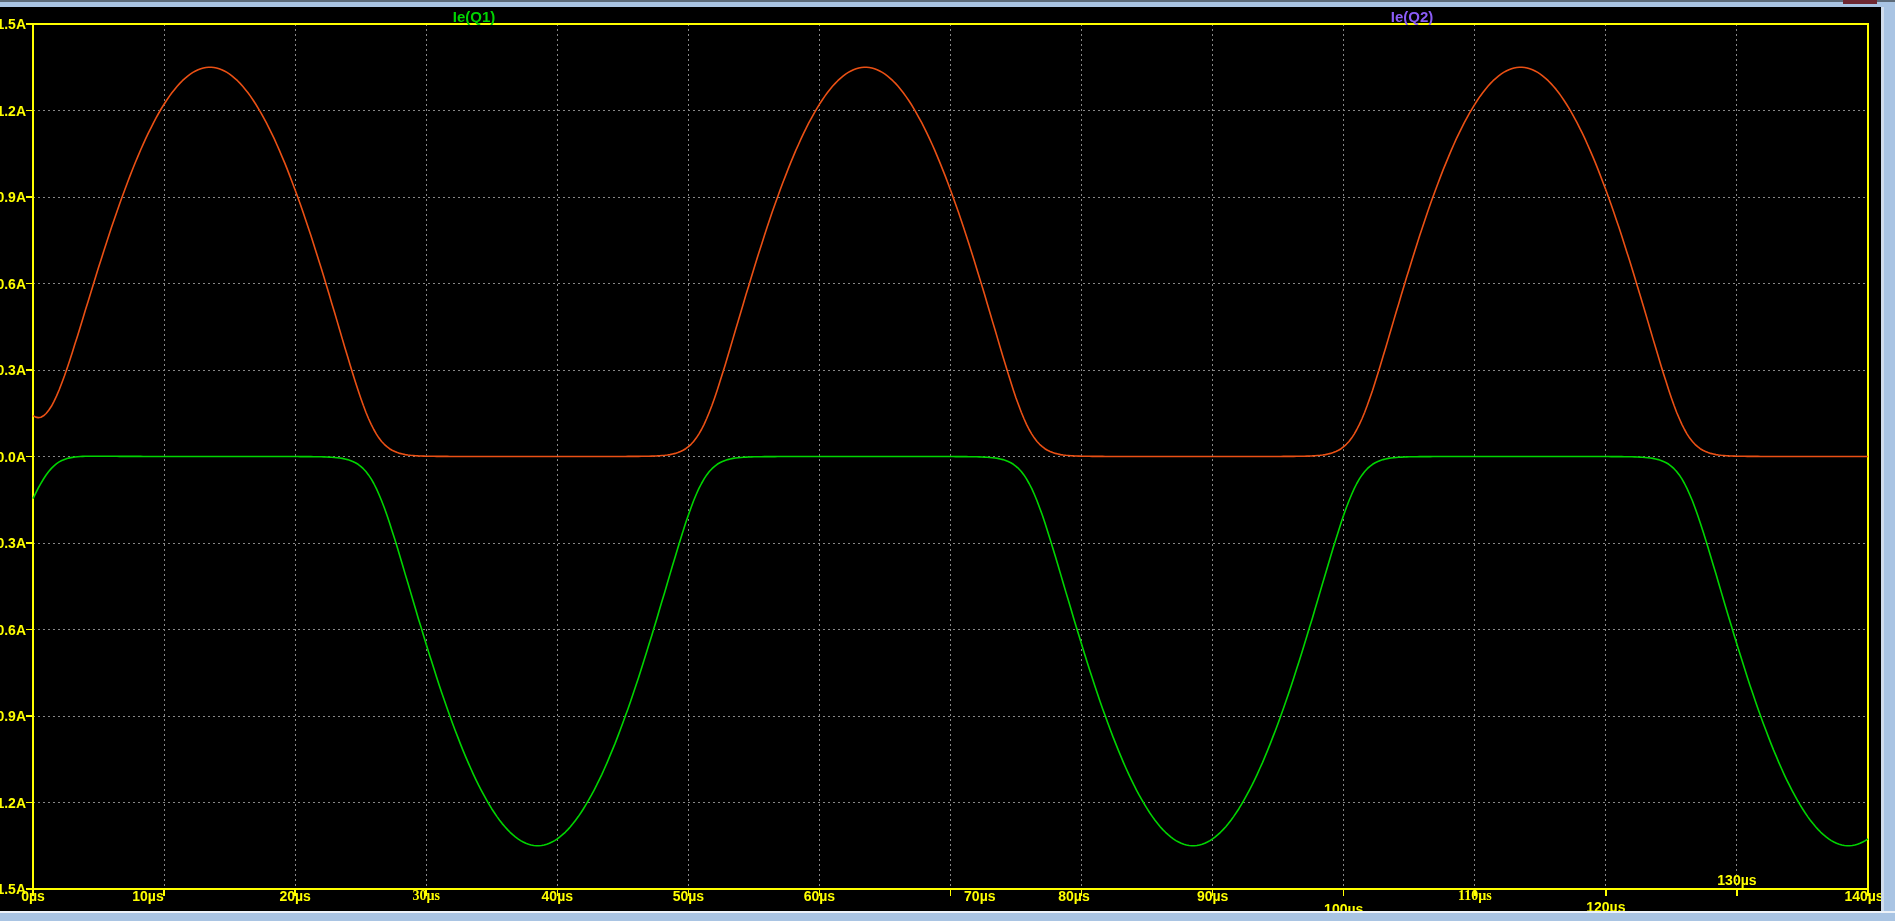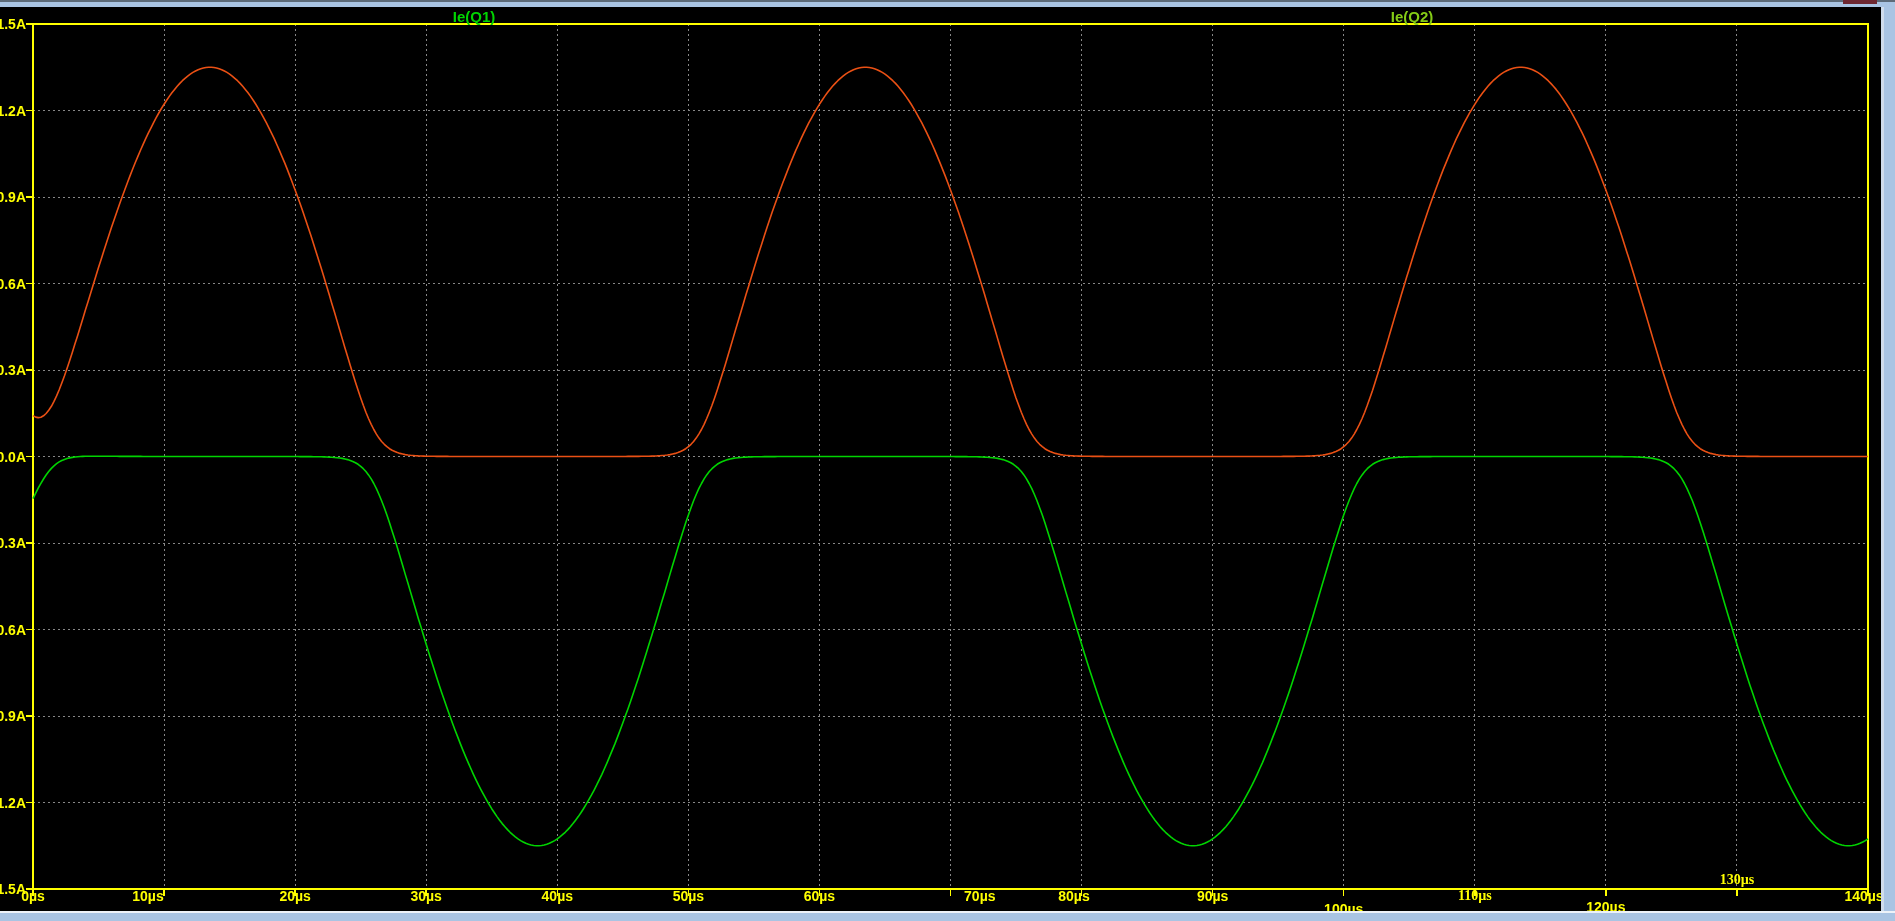--- a/index.html
+++ b/index.html
@@ -105,50 +105,50 @@
         <line x1="26" y1="629.5" x2="33" y2="629.5" stroke="#ffff00" stroke-width="1.5" shape-rendering="crispEdges"></line>
         <line x1="26" y1="716.0" x2="33" y2="716.0" stroke="#ffff00" stroke-width="1.5" shape-rendering="crispEdges"></line>
         <line x1="26" y1="802.5" x2="33" y2="802.5" stroke="#ffff00" stroke-width="1.5" shape-rendering="crispEdges"></line>
         <line x1="26" y1="889.0" x2="33" y2="889.0" stroke="#ffff00" stroke-width="1.5" shape-rendering="crispEdges"></line>
         <rect x="33" y="24" width="1835" height="865" fill="none" stroke="#ffff00" stroke-width="1.5" shape-rendering="crispEdges"></rect>
         <polyline points="33.0,498.6 35.6,493.3 38.2,488.2 40.9,483.4 43.5,479.0 46.1,475.0 48.7,471.5 51.4,468.4 54.0,465.9 56.6,463.7 59.2,461.9 61.8,460.5 64.5,459.4 67.1,458.5 69.7,457.9 72.3,457.4 74.9,457.0 77.6,456.7 80.2,456.5 82.8,456.4 85.4,456.3 88.1,456.3 90.7,456.2 93.3,456.2 95.9,456.2 98.5,456.2 101.2,456.2 103.8,456.3 106.4,456.3 109.0,456.3 111.6,456.3 114.3,456.3 116.9,456.3 119.5,456.4 122.1,456.4 124.8,456.4 127.4,456.4 130.0,456.4 132.6,456.4 135.2,456.4 137.9,456.4 140.5,456.4 143.1,456.5 145.7,456.5 148.3,456.5 151.0,456.5 153.6,456.5 156.2,456.5 158.8,456.5 161.4,456.5 164.1,456.5 166.7,456.5 169.3,456.5 171.9,456.5 174.6,456.5 177.2,456.5 179.8,456.5 182.4,456.5 185.0,456.5 187.7,456.5 190.3,456.5 192.9,456.5 195.5,456.5 198.1,456.5 200.8,456.5 203.4,456.5 206.0,456.5 208.6,456.5 211.3,456.5 213.9,456.5 216.5,456.5 219.1,456.5 221.7,456.5 224.4,456.5 227.0,456.5 229.6,456.5 232.2,456.5 234.8,456.5 237.5,456.5 240.1,456.5 242.7,456.5 245.3,456.5 248.0,456.5 250.6,456.5 253.2,456.5 255.8,456.5 258.4,456.5 261.1,456.5 263.7,456.5 266.3,456.5 268.9,456.5 271.5,456.5 274.2,456.5 276.8,456.5 279.4,456.5 282.0,456.5 284.7,456.5 287.3,456.5 289.9,456.5 292.5,456.5 295.1,456.5 297.8,456.5 300.4,456.6 303.0,456.6 305.6,456.6 308.2,456.6 310.9,456.6 313.5,456.7 316.1,456.7 318.7,456.8 321.4,456.8 324.0,456.9 326.6,457.0 329.2,457.1 331.8,457.3 334.5,457.5 337.1,457.7 339.7,458.0 342.3,458.4 344.9,459.0 347.6,459.6 350.2,460.4 352.8,461.5 355.4,462.7 358.1,464.3 360.7,466.3 363.3,468.7 365.9,471.5 368.5,474.9 371.2,478.9 373.8,483.5 376.4,488.7 379.0,494.5 381.6,500.8 384.3,507.7 386.9,515.1 389.5,522.8 392.1,530.9 394.8,539.2 397.4,547.7 400.0,556.4 402.6,565.2 405.2,574.1 407.9,583.0 410.5,591.9 413.1,600.8 415.7,609.6 418.3,618.4 421.0,627.1 423.6,635.8 426.2,644.3 428.8,652.8 431.5,661.1 434.1,669.3 436.7,677.4 439.3,685.4 441.9,693.2 444.6,700.9 447.2,708.4 449.8,715.8 452.4,723.0 455.0,730.0 457.7,736.9 460.3,743.6 462.9,750.1 465.5,756.4 468.2,762.6 470.8,768.5 473.4,774.3 476.0,779.8 478.6,785.2 481.3,790.3 483.9,795.2 486.5,799.9 489.1,804.4 491.7,808.7 494.4,812.8 497.0,816.6 499.6,820.2 502.2,823.6 504.9,826.7 507.5,829.6 510.1,832.3 512.7,834.7 515.3,836.9 518.0,838.9 520.6,840.6 523.2,842.0 525.8,843.3 528.5,844.2 531.1,845.0 533.7,845.5 536.3,845.7 538.9,845.7 541.6,845.5 544.2,845.0 546.8,844.2 549.4,843.3 552.0,842.0 554.7,840.6 557.3,838.9 559.9,836.9 562.5,834.7 565.2,832.3 567.8,829.6 570.4,826.7 573.0,823.6 575.6,820.2 578.3,816.6 580.9,812.8 583.5,808.7 586.1,804.4 588.7,799.9 591.4,795.2 594.0,790.3 596.6,785.2 599.2,779.8 601.9,774.3 604.5,768.5 607.1,762.6 609.7,756.4 612.3,750.1 615.0,743.6 617.6,736.9 620.2,730.0 622.8,723.0 625.4,715.8 628.1,708.4 630.7,700.9 633.3,693.2 635.9,685.4 638.6,677.4 641.2,669.3 643.8,661.1 646.4,652.8 649.0,644.3 651.7,635.8 654.3,627.1 656.9,618.4 659.5,609.6 662.1,600.8 664.8,591.9 667.4,583.0 670.0,574.1 672.6,565.2 675.3,556.4 677.9,547.7 680.5,539.2 683.1,530.9 685.7,522.8 688.4,515.1 691.0,507.7 693.6,500.8 696.2,494.5 698.8,488.7 701.5,483.5 704.1,478.9 706.7,474.9 709.3,471.5 712.0,468.7 714.6,466.3 717.2,464.3 719.8,462.7 722.4,461.5 725.1,460.4 727.7,459.6 730.3,459.0 732.9,458.4 735.5,458.0 738.2,457.7 740.8,457.5 743.4,457.3 746.0,457.1 748.7,457.0 751.3,456.9 753.9,456.8 756.5,456.8 759.1,456.7 761.8,456.7 764.4,456.6 767.0,456.6 769.6,456.6 772.2,456.6 774.9,456.6 777.5,456.5 780.1,456.5 782.7,456.5 785.4,456.5 788.0,456.5 790.6,456.5 793.2,456.5 795.8,456.5 798.5,456.5 801.1,456.5 803.7,456.5 806.3,456.5 808.9,456.5 811.6,456.5 814.2,456.5 816.8,456.5 819.4,456.5 822.1,456.5 824.7,456.5 827.3,456.5 829.9,456.5 832.5,456.5 835.2,456.5 837.8,456.5 840.4,456.5 843.0,456.5 845.6,456.5 848.3,456.5 850.9,456.5 853.5,456.5 856.1,456.5 858.8,456.5 861.4,456.5 864.0,456.5 866.6,456.5 869.2,456.5 871.9,456.5 874.5,456.5 877.1,456.5 879.7,456.5 882.3,456.5 885.0,456.5 887.6,456.5 890.2,456.5 892.8,456.5 895.5,456.5 898.1,456.5 900.7,456.5 903.3,456.5 905.9,456.5 908.6,456.5 911.2,456.5 913.8,456.5 916.4,456.5 919.0,456.5 921.7,456.5 924.3,456.5 926.9,456.5 929.5,456.5 932.2,456.5 934.8,456.5 937.4,456.5 940.0,456.5 942.6,456.5 945.3,456.5 947.9,456.5 950.5,456.5 953.1,456.5 955.7,456.6 958.4,456.6 961.0,456.6 963.6,456.6 966.2,456.6 968.9,456.7 971.5,456.7 974.1,456.8 976.7,456.8 979.3,456.9 982.0,457.0 984.6,457.1 987.2,457.3 989.8,457.5 992.4,457.7 995.1,458.0 997.7,458.4 1000.3,459.0 1002.9,459.6 1005.6,460.4 1008.2,461.5 1010.8,462.7 1013.4,464.3 1016.0,466.3 1018.7,468.7 1021.3,471.5 1023.9,474.9 1026.5,478.9 1029.1,483.5 1031.8,488.7 1034.4,494.5 1037.0,500.8 1039.6,507.7 1042.3,515.1 1044.9,522.8 1047.5,530.9 1050.1,539.2 1052.7,547.7 1055.4,556.4 1058.0,565.2 1060.6,574.1 1063.2,583.0 1065.8,591.9 1068.5,600.8 1071.1,609.6 1073.7,618.4 1076.3,627.1 1079.0,635.8 1081.6,644.3 1084.2,652.8 1086.8,661.1 1089.4,669.3 1092.1,677.4 1094.7,685.4 1097.3,693.2 1099.9,700.9 1102.5,708.4 1105.2,715.8 1107.8,723.0 1110.4,730.0 1113.0,736.9 1115.7,743.6 1118.3,750.1 1120.9,756.4 1123.5,762.6 1126.1,768.5 1128.8,774.3 1131.4,779.8 1134.0,785.2 1136.6,790.3 1139.2,795.2 1141.9,799.9 1144.5,804.4 1147.1,808.7 1149.7,812.8 1152.4,816.6 1155.0,820.2 1157.6,823.6 1160.2,826.7 1162.8,829.6 1165.5,832.3 1168.1,834.7 1170.7,836.9 1173.3,838.9 1175.9,840.6 1178.6,842.0 1181.2,843.3 1183.8,844.2 1186.4,845.0 1189.1,845.5 1191.7,845.7 1194.3,845.7 1196.9,845.5 1199.5,845.0 1202.2,844.2 1204.8,843.3 1207.4,842.0 1210.0,840.6 1212.6,838.9 1215.3,836.9 1217.9,834.7 1220.5,832.3 1223.1,829.6 1225.8,826.7 1228.4,823.6 1231.0,820.2 1233.6,816.6 1236.2,812.8 1238.9,808.7 1241.5,804.4 1244.1,799.9 1246.7,795.2 1249.3,790.3 1252.0,785.2 1254.6,779.8 1257.2,774.3 1259.8,768.5 1262.5,762.6 1265.1,756.4 1267.7,750.1 1270.3,743.6 1272.9,736.9 1275.6,730.0 1278.2,723.0 1280.8,715.8 1283.4,708.4 1286.0,700.9 1288.7,693.2 1291.3,685.4 1293.9,677.4 1296.5,669.3 1299.2,661.1 1301.8,652.8 1304.4,644.3 1307.0,635.8 1309.6,627.1 1312.3,618.4 1314.9,609.6 1317.5,600.8 1320.1,591.9 1322.7,583.0 1325.4,574.1 1328.0,565.2 1330.6,556.4 1333.2,547.7 1335.9,539.2 1338.5,530.9 1341.1,522.8 1343.7,515.1 1346.3,507.7 1349.0,500.8 1351.6,494.5 1354.2,488.7 1356.8,483.5 1359.4,478.9 1362.1,474.9 1364.7,471.5 1367.3,468.7 1369.9,466.3 1372.6,464.3 1375.2,462.7 1377.8,461.5 1380.4,460.4 1383.0,459.6 1385.7,459.0 1388.3,458.4 1390.9,458.0 1393.5,457.7 1396.1,457.5 1398.8,457.3 1401.4,457.1 1404.0,457.0 1406.6,456.9 1409.3,456.8 1411.9,456.8 1414.5,456.7 1417.1,456.7 1419.7,456.6 1422.4,456.6 1425.0,456.6 1427.6,456.6 1430.2,456.6 1432.8,456.5 1435.5,456.5 1438.1,456.5 1440.7,456.5 1443.3,456.5 1446.0,456.5 1448.6,456.5 1451.2,456.5 1453.8,456.5 1456.4,456.5 1459.1,456.5 1461.7,456.5 1464.3,456.5 1466.9,456.5 1469.5,456.5 1472.2,456.5 1474.8,456.5 1477.4,456.5 1480.0,456.5 1482.7,456.5 1485.3,456.5 1487.9,456.5 1490.5,456.5 1493.1,456.5 1495.8,456.5 1498.4,456.5 1501.0,456.5 1503.6,456.5 1506.2,456.5 1508.9,456.5 1511.5,456.5 1514.1,456.5 1516.7,456.5 1519.4,456.5 1522.0,456.5 1524.6,456.5 1527.2,456.5 1529.8,456.5 1532.5,456.5 1535.1,456.5 1537.7,456.5 1540.3,456.5 1542.9,456.5 1545.6,456.5 1548.2,456.5 1550.8,456.5 1553.4,456.5 1556.1,456.5 1558.7,456.5 1561.3,456.5 1563.9,456.5 1566.5,456.5 1569.2,456.5 1571.8,456.5 1574.4,456.5 1577.0,456.5 1579.6,456.5 1582.3,456.5 1584.9,456.5 1587.5,456.5 1590.1,456.5 1592.8,456.5 1595.4,456.5 1598.0,456.5 1600.6,456.5 1603.2,456.5 1605.9,456.5 1608.5,456.5 1611.1,456.6 1613.7,456.6 1616.3,456.6 1619.0,456.6 1621.6,456.6 1624.2,456.7 1626.8,456.7 1629.5,456.8 1632.1,456.8 1634.7,456.9 1637.3,457.0 1639.9,457.1 1642.6,457.3 1645.2,457.5 1647.8,457.7 1650.4,458.0 1653.0,458.4 1655.7,459.0 1658.3,459.6 1660.9,460.4 1663.5,461.5 1666.2,462.7 1668.8,464.3 1671.4,466.3 1674.0,468.7 1676.6,471.5 1679.3,474.9 1681.9,478.9 1684.5,483.5 1687.1,488.7 1689.7,494.5 1692.4,500.8 1695.0,507.7 1697.6,515.1 1700.2,522.8 1702.9,530.9 1705.5,539.2 1708.1,547.7 1710.7,556.4 1713.3,565.2 1716.0,574.1 1718.6,583.0 1721.2,591.9 1723.8,600.8 1726.4,609.6 1729.1,618.4 1731.7,627.1 1734.3,635.8 1736.9,644.3 1739.6,652.8 1742.2,661.1 1744.8,669.3 1747.4,677.4 1750.0,685.4 1752.7,693.2 1755.3,700.9 1757.9,708.4 1760.5,715.8 1763.1,723.0 1765.8,730.0 1768.4,736.9 1771.0,743.6 1773.6,750.1 1776.3,756.4 1778.9,762.6 1781.5,768.5 1784.1,774.3 1786.7,779.8 1789.4,785.2 1792.0,790.3 1794.6,795.2 1797.2,799.9 1799.8,804.4 1802.5,808.7 1805.1,812.8 1807.7,816.6 1810.3,820.2 1813.0,823.6 1815.6,826.7 1818.2,829.6 1820.8,832.3 1823.4,834.7 1826.1,836.9 1828.7,838.9 1831.3,840.6 1833.9,842.0 1836.5,843.3 1839.2,844.2 1841.8,845.0 1844.4,845.5 1847.0,845.7 1849.7,845.7 1852.3,845.5 1854.9,845.0 1857.5,844.2 1860.1,843.3 1862.8,842.0 1865.4,840.6 1868.0,838.9" fill="none" stroke="#00d400" stroke-width="1.6" stroke-linejoin="round"></polyline>
         <polyline points="33.0,415.6 35.6,417.1 38.2,417.6 40.9,417.2 43.5,415.8 46.1,413.5 48.7,410.3 51.4,406.3 54.0,401.4 56.6,395.9 59.2,389.7 61.8,383.0 64.5,375.8 67.1,368.3 69.7,360.5 72.3,352.4 74.9,344.1 77.6,335.7 80.2,327.2 82.8,318.7 85.4,310.1 88.1,301.5 90.7,292.9 93.3,284.4 95.9,275.9 98.5,267.6 101.2,259.2 103.8,251.0 106.4,242.9 109.0,234.9 111.6,227.0 114.3,219.3 116.9,211.7 119.5,204.2 122.1,196.9 124.8,189.7 127.4,182.7 130.0,175.9 132.6,169.2 135.2,162.7 137.9,156.4 140.5,150.3 143.1,144.4 145.7,138.6 148.3,133.1 151.0,127.8 153.6,122.6 156.2,117.7 158.8,113.0 161.4,108.5 164.1,104.3 166.7,100.2 169.3,96.4 171.9,92.8 174.6,89.4 177.2,86.3 179.8,83.4 182.4,80.7 185.0,78.3 187.7,76.1 190.3,74.1 192.9,72.4 195.5,71.0 198.1,69.7 200.8,68.7 203.4,68.0 206.0,67.5 208.6,67.3 211.3,67.3 213.9,67.5 216.5,68.0 219.1,68.8 221.7,69.7 224.4,71.0 227.0,72.4 229.6,74.1 232.2,76.1 234.8,78.3 237.5,80.7 240.1,83.4 242.7,86.3 245.3,89.4 248.0,92.8 250.6,96.4 253.2,100.2 255.8,104.3 258.4,108.6 261.1,113.1 263.7,117.8 266.3,122.7 268.9,127.8 271.5,133.2 274.2,138.7 276.8,144.5 279.4,150.4 282.0,156.6 284.7,162.9 287.3,169.4 289.9,176.1 292.5,183.0 295.1,190.0 297.8,197.2 300.4,204.6 303.0,212.1 305.6,219.8 308.2,227.6 310.9,235.6 313.5,243.7 316.1,251.9 318.7,260.2 321.4,268.7 324.0,277.2 326.6,285.9 329.2,294.6 331.8,303.4 334.5,312.2 337.1,321.1 339.7,330.0 342.3,338.9 344.9,347.8 347.6,356.6 350.2,365.3 352.8,373.8 355.4,382.1 358.1,390.2 360.7,397.9 363.3,405.3 365.9,412.2 368.5,418.5 371.2,424.3 373.8,429.5 376.4,434.1 379.0,438.1 381.6,441.5 384.3,444.3 386.9,446.7 389.5,448.7 392.1,450.3 394.8,451.5 397.4,452.6 400.0,453.4 402.6,454.0 405.2,454.6 407.9,455.0 410.5,455.3 413.1,455.5 415.7,455.7 418.3,455.9 421.0,456.0 423.6,456.1 426.2,456.2 428.8,456.2 431.5,456.3 434.1,456.3 436.7,456.4 439.3,456.4 441.9,456.4 444.6,456.4 447.2,456.4 449.8,456.5 452.4,456.5 455.0,456.5 457.7,456.5 460.3,456.5 462.9,456.5 465.5,456.5 468.2,456.5 470.8,456.5 473.4,456.5 476.0,456.5 478.6,456.5 481.3,456.5 483.9,456.5 486.5,456.5 489.1,456.5 491.7,456.5 494.4,456.5 497.0,456.5 499.6,456.5 502.2,456.5 504.9,456.5 507.5,456.5 510.1,456.5 512.7,456.5 515.3,456.5 518.0,456.5 520.6,456.5 523.2,456.5 525.8,456.5 528.5,456.5 531.1,456.5 533.7,456.5 536.3,456.5 538.9,456.5 541.6,456.5 544.2,456.5 546.8,456.5 549.4,456.5 552.0,456.5 554.7,456.5 557.3,456.5 559.9,456.5 562.5,456.5 565.2,456.5 567.8,456.5 570.4,456.5 573.0,456.5 575.6,456.5 578.3,456.5 580.9,456.5 583.5,456.5 586.1,456.5 588.7,456.5 591.4,456.5 594.0,456.5 596.6,456.5 599.2,456.5 601.9,456.5 604.5,456.5 607.1,456.5 609.7,456.5 612.3,456.5 615.0,456.5 617.6,456.5 620.2,456.5 622.8,456.5 625.4,456.5 628.1,456.4 630.7,456.4 633.3,456.4 635.9,456.4 638.6,456.4 641.2,456.3 643.8,456.3 646.4,456.2 649.0,456.2 651.7,456.1 654.3,456.0 656.9,455.9 659.5,455.7 662.1,455.5 664.8,455.3 667.4,455.0 670.0,454.6 672.6,454.0 675.3,453.4 677.9,452.6 680.5,451.5 683.1,450.3 685.7,448.7 688.4,446.7 691.0,444.3 693.6,441.5 696.2,438.1 698.8,434.1 701.5,429.5 704.1,424.3 706.7,418.5 709.3,412.2 712.0,405.3 714.6,397.9 717.2,390.2 719.8,382.1 722.4,373.8 725.1,365.3 727.7,356.6 730.3,347.8 732.9,338.9 735.5,330.0 738.2,321.1 740.8,312.2 743.4,303.4 746.0,294.6 748.7,285.9 751.3,277.2 753.9,268.7 756.5,260.2 759.1,251.9 761.8,243.7 764.4,235.6 767.0,227.6 769.6,219.8 772.2,212.1 774.9,204.6 777.5,197.2 780.1,190.0 782.7,183.0 785.4,176.1 788.0,169.4 790.6,162.9 793.2,156.6 795.8,150.4 798.5,144.5 801.1,138.7 803.7,133.2 806.3,127.8 808.9,122.7 811.6,117.8 814.2,113.1 816.8,108.6 819.4,104.3 822.1,100.2 824.7,96.4 827.3,92.8 829.9,89.4 832.5,86.3 835.2,83.4 837.8,80.7 840.4,78.3 843.0,76.1 845.6,74.1 848.3,72.4 850.9,71.0 853.5,69.7 856.1,68.8 858.8,68.0 861.4,67.5 864.0,67.3 866.6,67.3 869.2,67.5 871.9,68.0 874.5,68.8 877.1,69.7 879.7,71.0 882.3,72.4 885.0,74.1 887.6,76.1 890.2,78.3 892.8,80.7 895.5,83.4 898.1,86.3 900.7,89.4 903.3,92.8 905.9,96.4 908.6,100.2 911.2,104.3 913.8,108.6 916.4,113.1 919.0,117.8 921.7,122.7 924.3,127.8 926.9,133.2 929.5,138.7 932.2,144.5 934.8,150.4 937.4,156.6 940.0,162.9 942.6,169.4 945.3,176.1 947.9,183.0 950.5,190.0 953.1,197.2 955.7,204.6 958.4,212.1 961.0,219.8 963.6,227.6 966.2,235.6 968.9,243.7 971.5,251.9 974.1,260.2 976.7,268.7 979.3,277.2 982.0,285.9 984.6,294.6 987.2,303.4 989.8,312.2 992.4,321.1 995.1,330.0 997.7,338.9 1000.3,347.8 1002.9,356.6 1005.6,365.3 1008.2,373.8 1010.8,382.1 1013.4,390.2 1016.0,397.9 1018.7,405.3 1021.3,412.2 1023.9,418.5 1026.5,424.3 1029.1,429.5 1031.8,434.1 1034.4,438.1 1037.0,441.5 1039.6,444.3 1042.3,446.7 1044.9,448.7 1047.5,450.3 1050.1,451.5 1052.7,452.6 1055.4,453.4 1058.0,454.0 1060.6,454.6 1063.2,455.0 1065.8,455.3 1068.5,455.5 1071.1,455.7 1073.7,455.9 1076.3,456.0 1079.0,456.1 1081.6,456.2 1084.2,456.2 1086.8,456.3 1089.4,456.3 1092.1,456.4 1094.7,456.4 1097.3,456.4 1099.9,456.4 1102.5,456.4 1105.2,456.5 1107.8,456.5 1110.4,456.5 1113.0,456.5 1115.7,456.5 1118.3,456.5 1120.9,456.5 1123.5,456.5 1126.1,456.5 1128.8,456.5 1131.4,456.5 1134.0,456.5 1136.6,456.5 1139.2,456.5 1141.9,456.5 1144.5,456.5 1147.1,456.5 1149.7,456.5 1152.4,456.5 1155.0,456.5 1157.6,456.5 1160.2,456.5 1162.8,456.5 1165.5,456.5 1168.1,456.5 1170.7,456.5 1173.3,456.5 1175.9,456.5 1178.6,456.5 1181.2,456.5 1183.8,456.5 1186.4,456.5 1189.1,456.5 1191.7,456.5 1194.3,456.5 1196.9,456.5 1199.5,456.5 1202.2,456.5 1204.8,456.5 1207.4,456.5 1210.0,456.5 1212.6,456.5 1215.3,456.5 1217.9,456.5 1220.5,456.5 1223.1,456.5 1225.8,456.5 1228.4,456.5 1231.0,456.5 1233.6,456.5 1236.2,456.5 1238.9,456.5 1241.5,456.5 1244.1,456.5 1246.7,456.5 1249.3,456.5 1252.0,456.5 1254.6,456.5 1257.2,456.5 1259.8,456.5 1262.5,456.5 1265.1,456.5 1267.7,456.5 1270.3,456.5 1272.9,456.5 1275.6,456.5 1278.2,456.5 1280.8,456.5 1283.4,456.4 1286.0,456.4 1288.7,456.4 1291.3,456.4 1293.9,456.4 1296.5,456.3 1299.2,456.3 1301.8,456.2 1304.4,456.2 1307.0,456.1 1309.6,456.0 1312.3,455.9 1314.9,455.7 1317.5,455.5 1320.1,455.3 1322.7,455.0 1325.4,454.6 1328.0,454.0 1330.6,453.4 1333.2,452.6 1335.9,451.5 1338.5,450.3 1341.1,448.7 1343.7,446.7 1346.3,444.3 1349.0,441.5 1351.6,438.1 1354.2,434.1 1356.8,429.5 1359.4,424.3 1362.1,418.5 1364.7,412.2 1367.3,405.3 1369.9,397.9 1372.6,390.2 1375.2,382.1 1377.8,373.8 1380.4,365.3 1383.0,356.6 1385.7,347.8 1388.3,338.9 1390.9,330.0 1393.5,321.1 1396.1,312.2 1398.8,303.4 1401.4,294.6 1404.0,285.9 1406.6,277.2 1409.3,268.7 1411.9,260.2 1414.5,251.9 1417.1,243.7 1419.7,235.6 1422.4,227.6 1425.0,219.8 1427.6,212.1 1430.2,204.6 1432.8,197.2 1435.5,190.0 1438.1,183.0 1440.7,176.1 1443.3,169.4 1446.0,162.9 1448.6,156.6 1451.2,150.4 1453.8,144.5 1456.4,138.7 1459.1,133.2 1461.7,127.8 1464.3,122.7 1466.9,117.8 1469.5,113.1 1472.2,108.6 1474.8,104.3 1477.4,100.2 1480.0,96.4 1482.7,92.8 1485.3,89.4 1487.9,86.3 1490.5,83.4 1493.1,80.7 1495.8,78.3 1498.4,76.1 1501.0,74.1 1503.6,72.4 1506.2,71.0 1508.9,69.7 1511.5,68.8 1514.1,68.0 1516.7,67.5 1519.4,67.3 1522.0,67.3 1524.6,67.5 1527.2,68.0 1529.8,68.8 1532.5,69.7 1535.1,71.0 1537.7,72.4 1540.3,74.1 1542.9,76.1 1545.6,78.3 1548.2,80.7 1550.8,83.4 1553.4,86.3 1556.1,89.4 1558.7,92.8 1561.3,96.4 1563.9,100.2 1566.5,104.3 1569.2,108.6 1571.8,113.1 1574.4,117.8 1577.0,122.7 1579.6,127.8 1582.3,133.2 1584.9,138.7 1587.5,144.5 1590.1,150.4 1592.8,156.6 1595.4,162.9 1598.0,169.4 1600.6,176.1 1603.2,183.0 1605.9,190.0 1608.5,197.2 1611.1,204.6 1613.7,212.1 1616.3,219.8 1619.0,227.6 1621.6,235.6 1624.2,243.7 1626.8,251.9 1629.5,260.2 1632.1,268.7 1634.7,277.2 1637.3,285.9 1639.9,294.6 1642.6,303.4 1645.2,312.2 1647.8,321.1 1650.4,330.0 1653.0,338.9 1655.7,347.8 1658.3,356.6 1660.9,365.3 1663.5,373.8 1666.2,382.1 1668.8,390.2 1671.4,397.9 1674.0,405.3 1676.6,412.2 1679.3,418.5 1681.9,424.3 1684.5,429.5 1687.1,434.1 1689.7,438.1 1692.4,441.5 1695.0,444.3 1697.6,446.7 1700.2,448.7 1702.9,450.3 1705.5,451.5 1708.1,452.6 1710.7,453.4 1713.3,454.0 1716.0,454.6 1718.6,455.0 1721.2,455.3 1723.8,455.5 1726.4,455.7 1729.1,455.9 1731.7,456.0 1734.3,456.1 1736.9,456.2 1739.6,456.2 1742.2,456.3 1744.8,456.3 1747.4,456.4 1750.0,456.4 1752.7,456.4 1755.3,456.4 1757.9,456.4 1760.5,456.5 1763.1,456.5 1765.8,456.5 1768.4,456.5 1771.0,456.5 1773.6,456.5 1776.3,456.5 1778.9,456.5 1781.5,456.5 1784.1,456.5 1786.7,456.5 1789.4,456.5 1792.0,456.5 1794.6,456.5 1797.2,456.5 1799.8,456.5 1802.5,456.5 1805.1,456.5 1807.7,456.5 1810.3,456.5 1813.0,456.5 1815.6,456.5 1818.2,456.5 1820.8,456.5 1823.4,456.5 1826.1,456.5 1828.7,456.5 1831.3,456.5 1833.9,456.5 1836.5,456.5 1839.2,456.5 1841.8,456.5 1844.4,456.5 1847.0,456.5 1849.7,456.5 1852.3,456.5 1854.9,456.5 1857.5,456.5 1860.1,456.5 1862.8,456.5 1865.4,456.5 1868.0,456.5" fill="none" stroke="#ea5014" stroke-width="1.6" stroke-linejoin="round"></polyline>
       </svg>
     <div id="legend">
       <span class="legend-label" id="leg0" style="left: 474px; color: rgb(0, 212, 0);">Ie(Q1)</span>
-      <span class="legend-label" id="leg1" style="left: 1412px; color: #84cc16;">Ie(Q2)</span>
+      <span class="legend-label" id="leg1" style="left: 1412px; color: #8b5cf6;">Ie(Q2)</span>
     </div>
     <div id="ylabels">
         <div class="ylab" style="top: 9px;">1.5A</div>
         <div class="ylab" style="top: 95.5px;">1.2A</div>
         <div class="ylab" style="top: 182px;">0.9A</div>
         <div class="ylab" style="top: 268.5px;">0.6A</div>
         <div class="ylab" style="top: 355px;">0.3A</div>
         <div class="ylab" style="top: 441.5px;">0.0A</div>
         <div class="ylab" style="top: 528px;">-0.3A</div>
         <div class="ylab" style="top: 614.5px;">-0.6A</div>
         <div class="ylab" style="top: 701px;">-0.9A</div>
         <div class="ylab" style="top: 787.5px;">-1.2A</div>
         <div class="ylab" style="top: 874px;">-1.5A</div>
       </div>
     <div id="xlabels">
         <div class="xlab" style="left: -12px; top: 881px;">0µs</div>
         <div class="xlab" style="left: 103px; top: 881px;">10µs</div>
         <div class="xlab" style="left: 250.143px; top: 881px;">20µs</div>
-        <div class="xlab" style="left: 381.214px; top: 881px;">30µs</div>
+        <div class="xlab" style="left: 381.214px; top: 881px; font-family: Liberation Serif, serif;">30µs</div>
         <div class="xlab" style="left: 512.286px; top: 881px;">40µs</div>
         <div class="xlab" style="left: 643.357px; top: 881px;">50µs</div>
         <div class="xlab" style="left: 774.429px; top: 881px;">60µs</div>
         <div class="xlab" style="left: 905.5px; top: 881px; text-align: right;">70µs</div>
         <div class="xlab" style="left: 1029px; top: 881px;">80µs</div>
         <div class="xlab" style="left: 1167.64px; top: 881px;">90µs</div>
         <div class="xlab" style="left: 1298.71px; top: 894px;">100µs</div>
         <div class="xlab" style="left: 1429.79px; top: 881px; font-family: Liberation Serif, serif;">110µs</div>
         <div class="xlab" style="left: 1560.86px; top: 892px;">120µs</div>
-        <div class="xlab" style="left: 1691.93px; top: 865px; font-family: Liberation Serif, serif;">130µs</div>
+        <div class="xlab" style="left: 1691.93px; top: 865px;">130µs</div>
         <div class="xlab" style="left: 1819px; top: 881px;">140µs</div>
       </div>
   </div>
 
   <div class="chrome-top"></div>
   <div class="maroon-frag"></div>
   <div class="chrome-right"></div>
   <div class="chrome-bottom"></div>
 
 </div>

